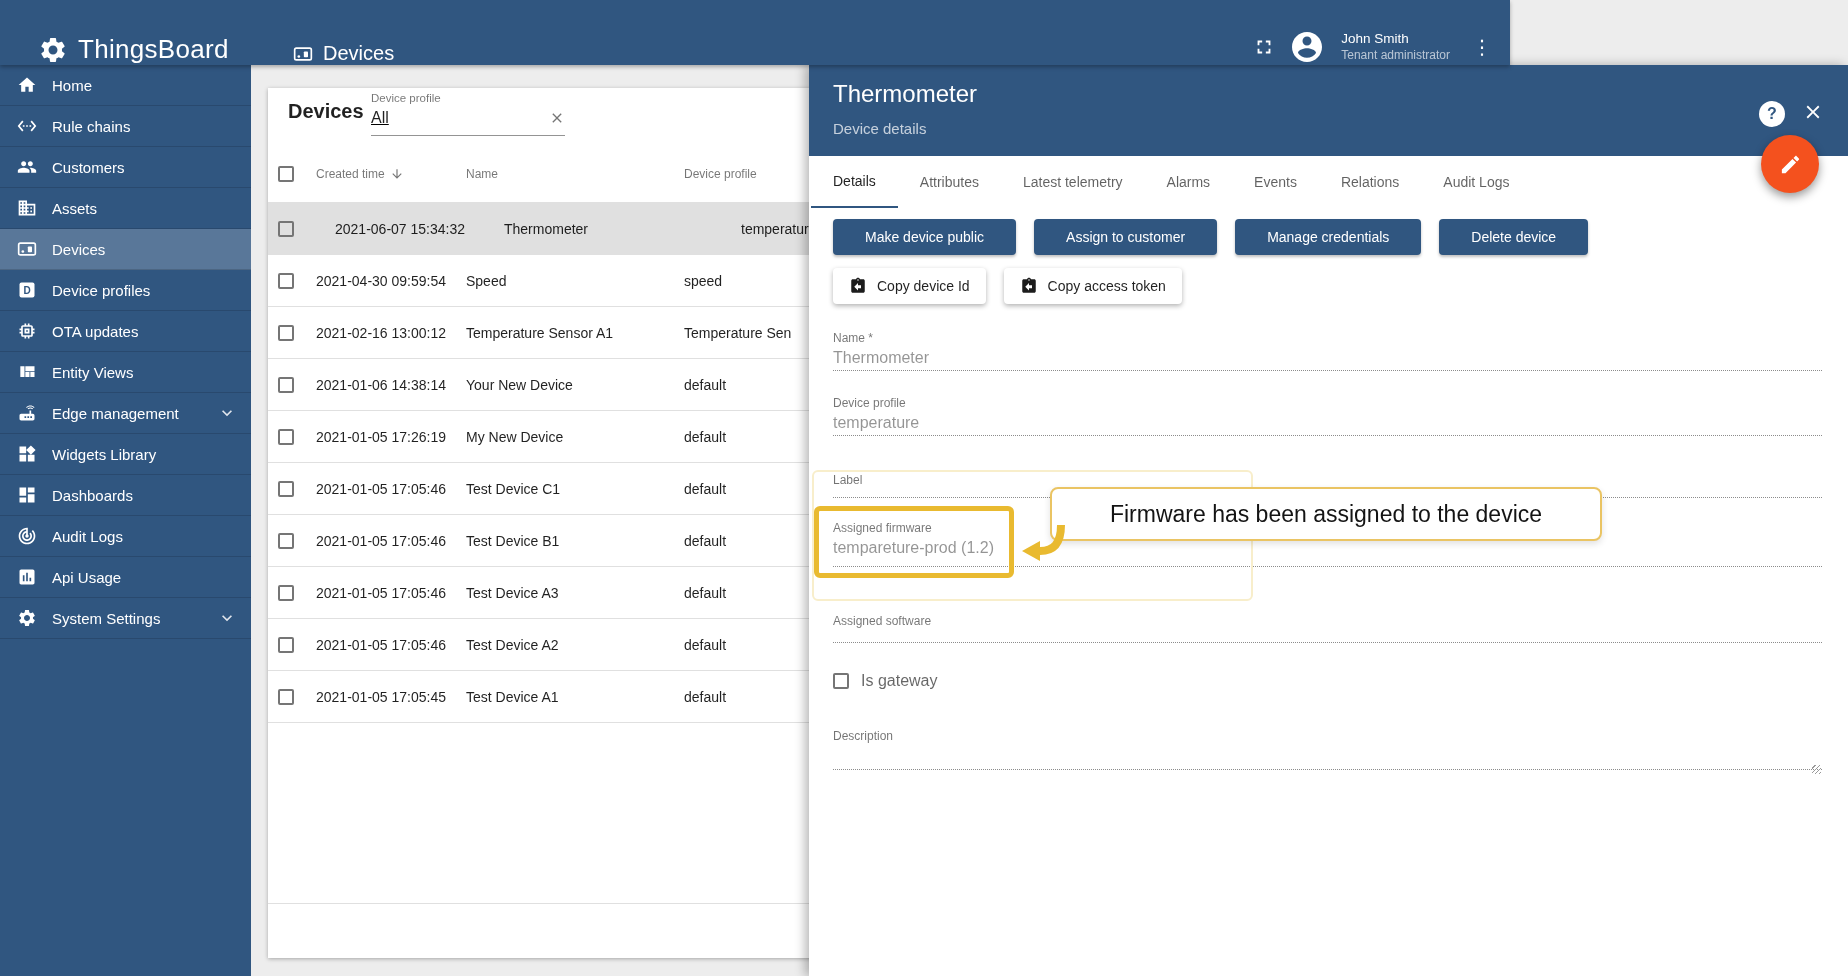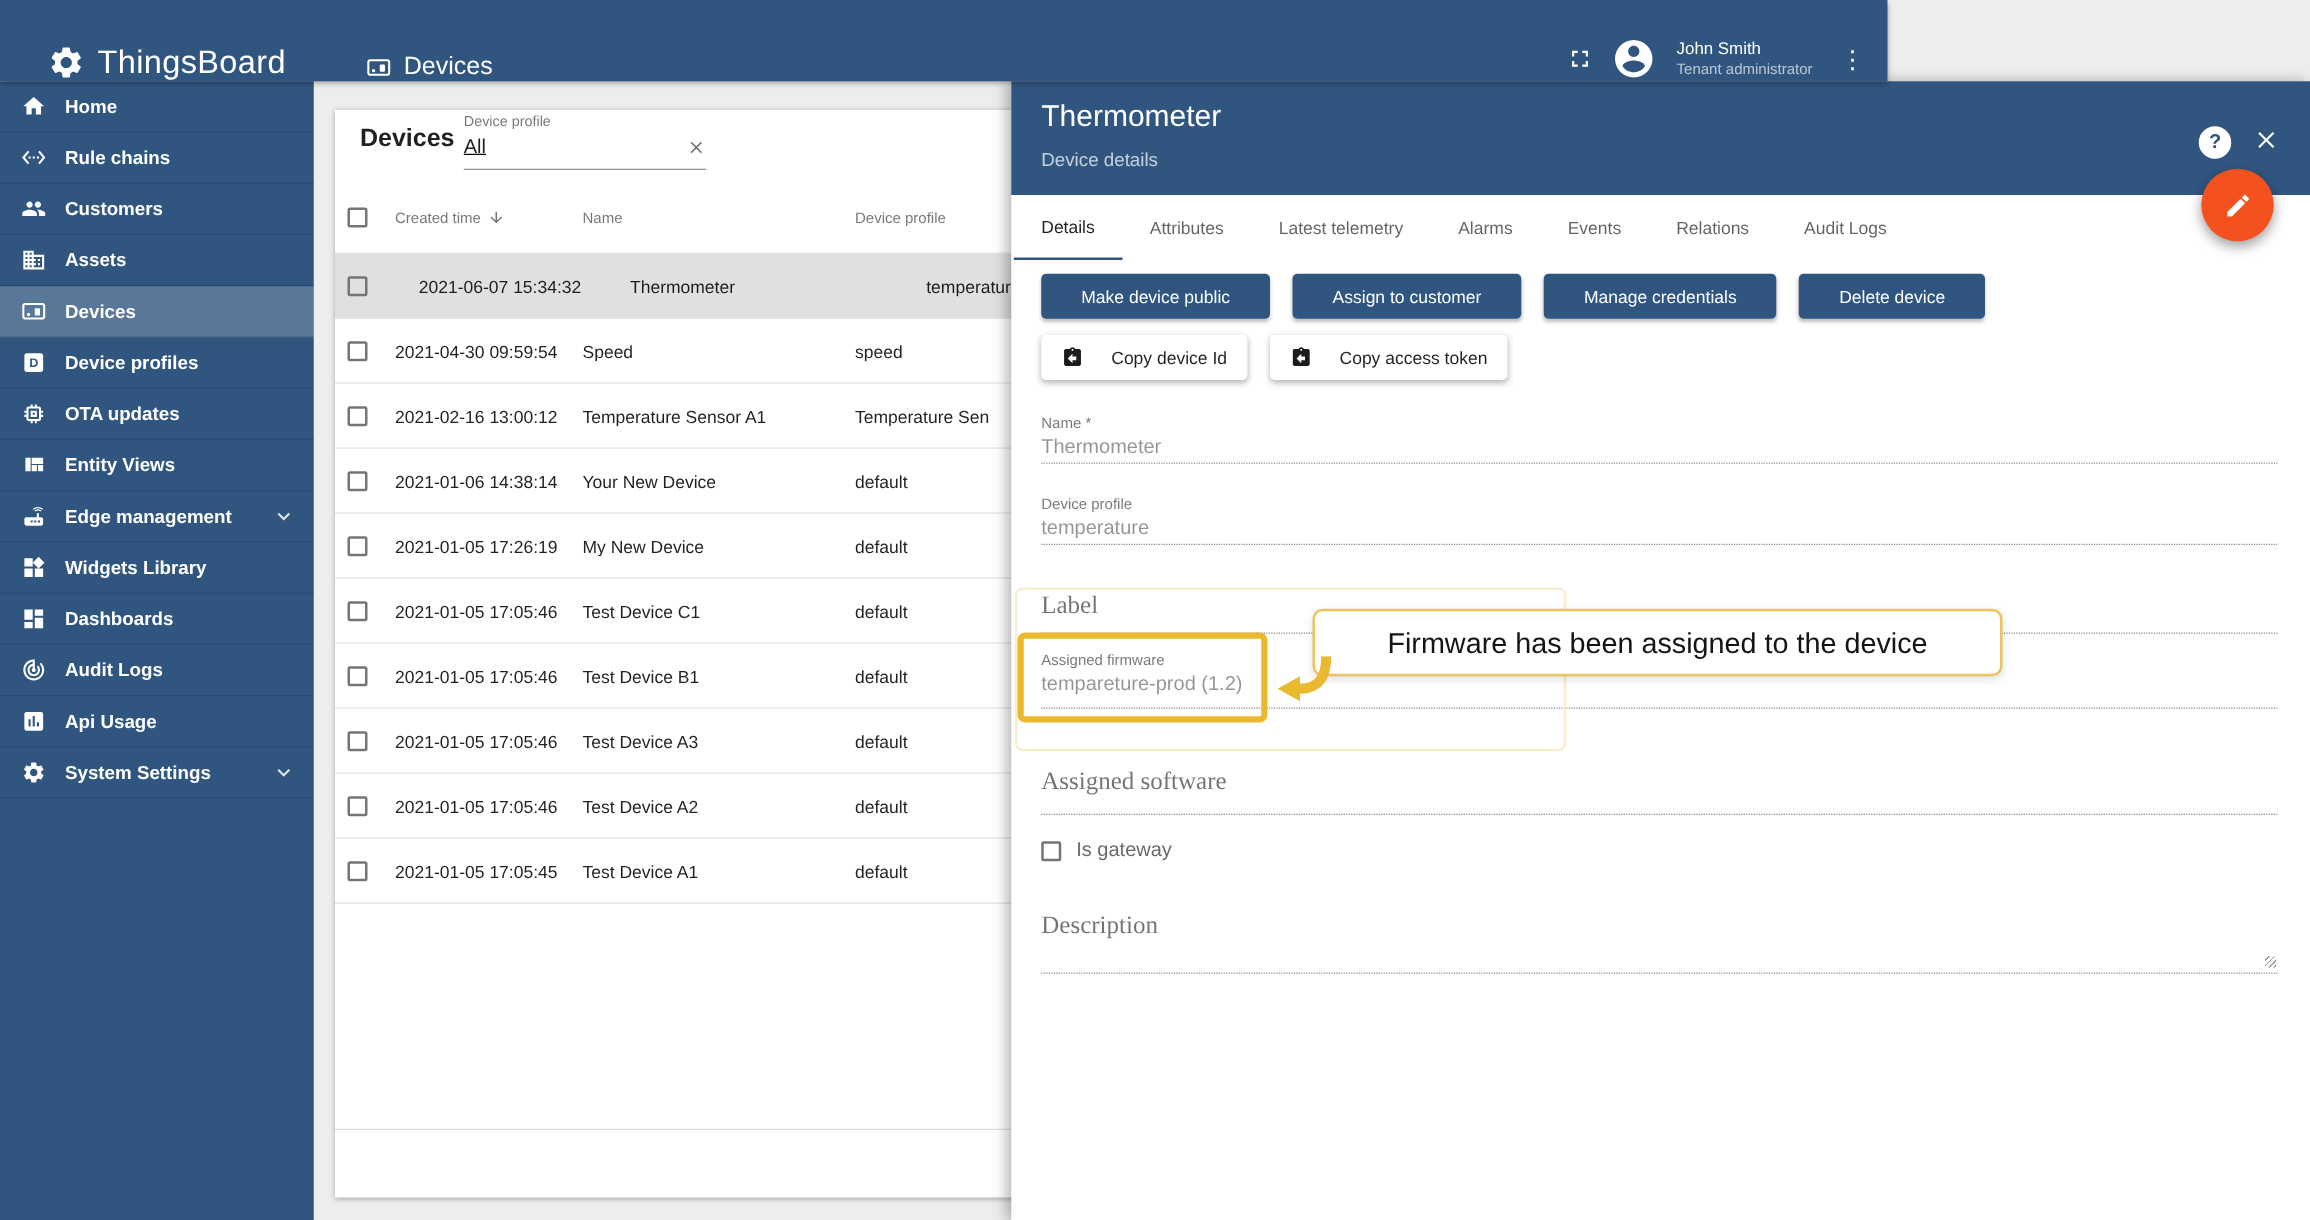--- a/index.html
+++ b/index.html
@@ -22,21 +22,21 @@
   .kebab { font-size:20px; color:#fff; padding:0 8px; cursor:pointer; letter-spacing:0; }
   .icon-btn { display:flex; align-items:center; justify-content:center; cursor:pointer; }
 
   
   .sidebar { position:absolute; left:0; top:65px; width:251px; height:911px;
              background:#305680; z-index:45; }
   .nav-item { height:41px; display:flex; align-items:center; padding:0 14px 0 17px;
               border-bottom:1px solid rgba(0,0,0,.14); cursor:pointer; }
   .nav-item.sel { background:rgba(255,255,255,.2); }
   .nic { width:20px; height:20px; flex:0 0 20px; }
-  .nlab { color:#fff; font-size:15px; font-weight:700; margin-left:15px; white-space:nowrap; }
+  .nlab { color:#fff; font-size:15px; font-weight:400; margin-left:15px; white-space:nowrap; }
   .chev { margin-left:auto; width:20px; height:20px; opacity:.85; }
 
   
   .content { position:absolute; left:251px; top:65px; right:0; bottom:0; background:#ededed; }
   .card { position:absolute; left:17px; top:23px; width:640px; height:870px; background:#fff;
           box-shadow:0 1px 4px rgba(0,0,0,.3); z-index:10; }
   .card-title { position:absolute; left:20px; top:12px; font-size:20px; color:rgba(0,0,0,.87); }
   .filter { position:absolute; left:103px; top:4px; width:194px; }
   .filter-label { font-size:11.5px; color:rgba(0,0,0,.54); }
   .filter-value-row { display:flex; align-items:center; border-bottom:1px solid rgba(0,0,0,.42);
@@ -73,26 +73,26 @@
   .tab { padding:0 22px; display:flex; align-items:center; font-size:14px;
          color:rgba(0,0,0,.62); cursor:pointer; white-space:nowrap;text-align:right; }
   .tab.active { color:rgba(0,0,0,.87); border-bottom:2px solid #305680; }
   .actions-row { position:absolute; left:24px; top:154px; display:flex; gap:18px; }
   .btn-blue { height:36px; padding:0 32px; background:#305680; color:#fff; border:none;
               border-radius:4px; font-size:14px; font-weight:500; cursor:pointer;
               font-family:"Liberation Sans", sans-serif; box-shadow:0 2px 3px rgba(0,0,0,.25); }
   .copy-row { position:absolute; left:24px; top:203px; display:flex; gap:18px; }
   .btn-white { height:36px; padding:0 16px; background:#fff; color:rgba(0,0,0,.87); border:none;
                border-radius:4px; font-size:14px; font-weight:500; cursor:pointer;
-               display:flex; align-items:center; gap:22px;
+               display:flex; align-items:center; gap:10px;
                font-family:"Liberation Sans", sans-serif; box-shadow:0 2px 5px rgba(0,0,0,.3); }
   .fld { position:absolute; left:24px; right:26px; border-bottom:1px dotted rgba(0,0,0,.45); }
   .flabel { font-size:12px; color:rgba(0,0,0,.54); }
   .fval { font-size:16px; color:rgba(0,0,0,.42); margin-top:4px; padding-bottom:3px; min-height:20px; }
-  .flabel-big { font-size:20px; color:rgba(0,0,0,.55);font-family:Liberation Serif, serif; }
+  .flabel-big { font-size:12px; color:rgba(0,0,0,.55); }
   .pale-box { position:absolute; left:3px; top:405px; width:441px; height:131px;
               border:2px solid #f8eecb; border-radius:6px; pointer-events:none; }
   .hi-box { position:absolute; left:5px; top:441px; width:200px; height:72px;
             border:5px solid #e9ba30; border-radius:6px; pointer-events:none; z-index:6; }
   .callout { position:absolute; left:241px; top:422px; width:552px; height:54px; background:#fff;
              border:2px solid #eac463; border-radius:8px; box-shadow:0 3px 7px rgba(0,0,0,.12);
              display:flex; align-items:center; justify-content:center; z-index:7; }
   .callout-text { font-size:23px; color:#141414; white-space:nowrap; }
   .arrow-svg { position:absolute; left:205px; top:460px; z-index:7; }
   .gateway-row { position:absolute; left:24px; top:607px; display:flex; align-items:center;

